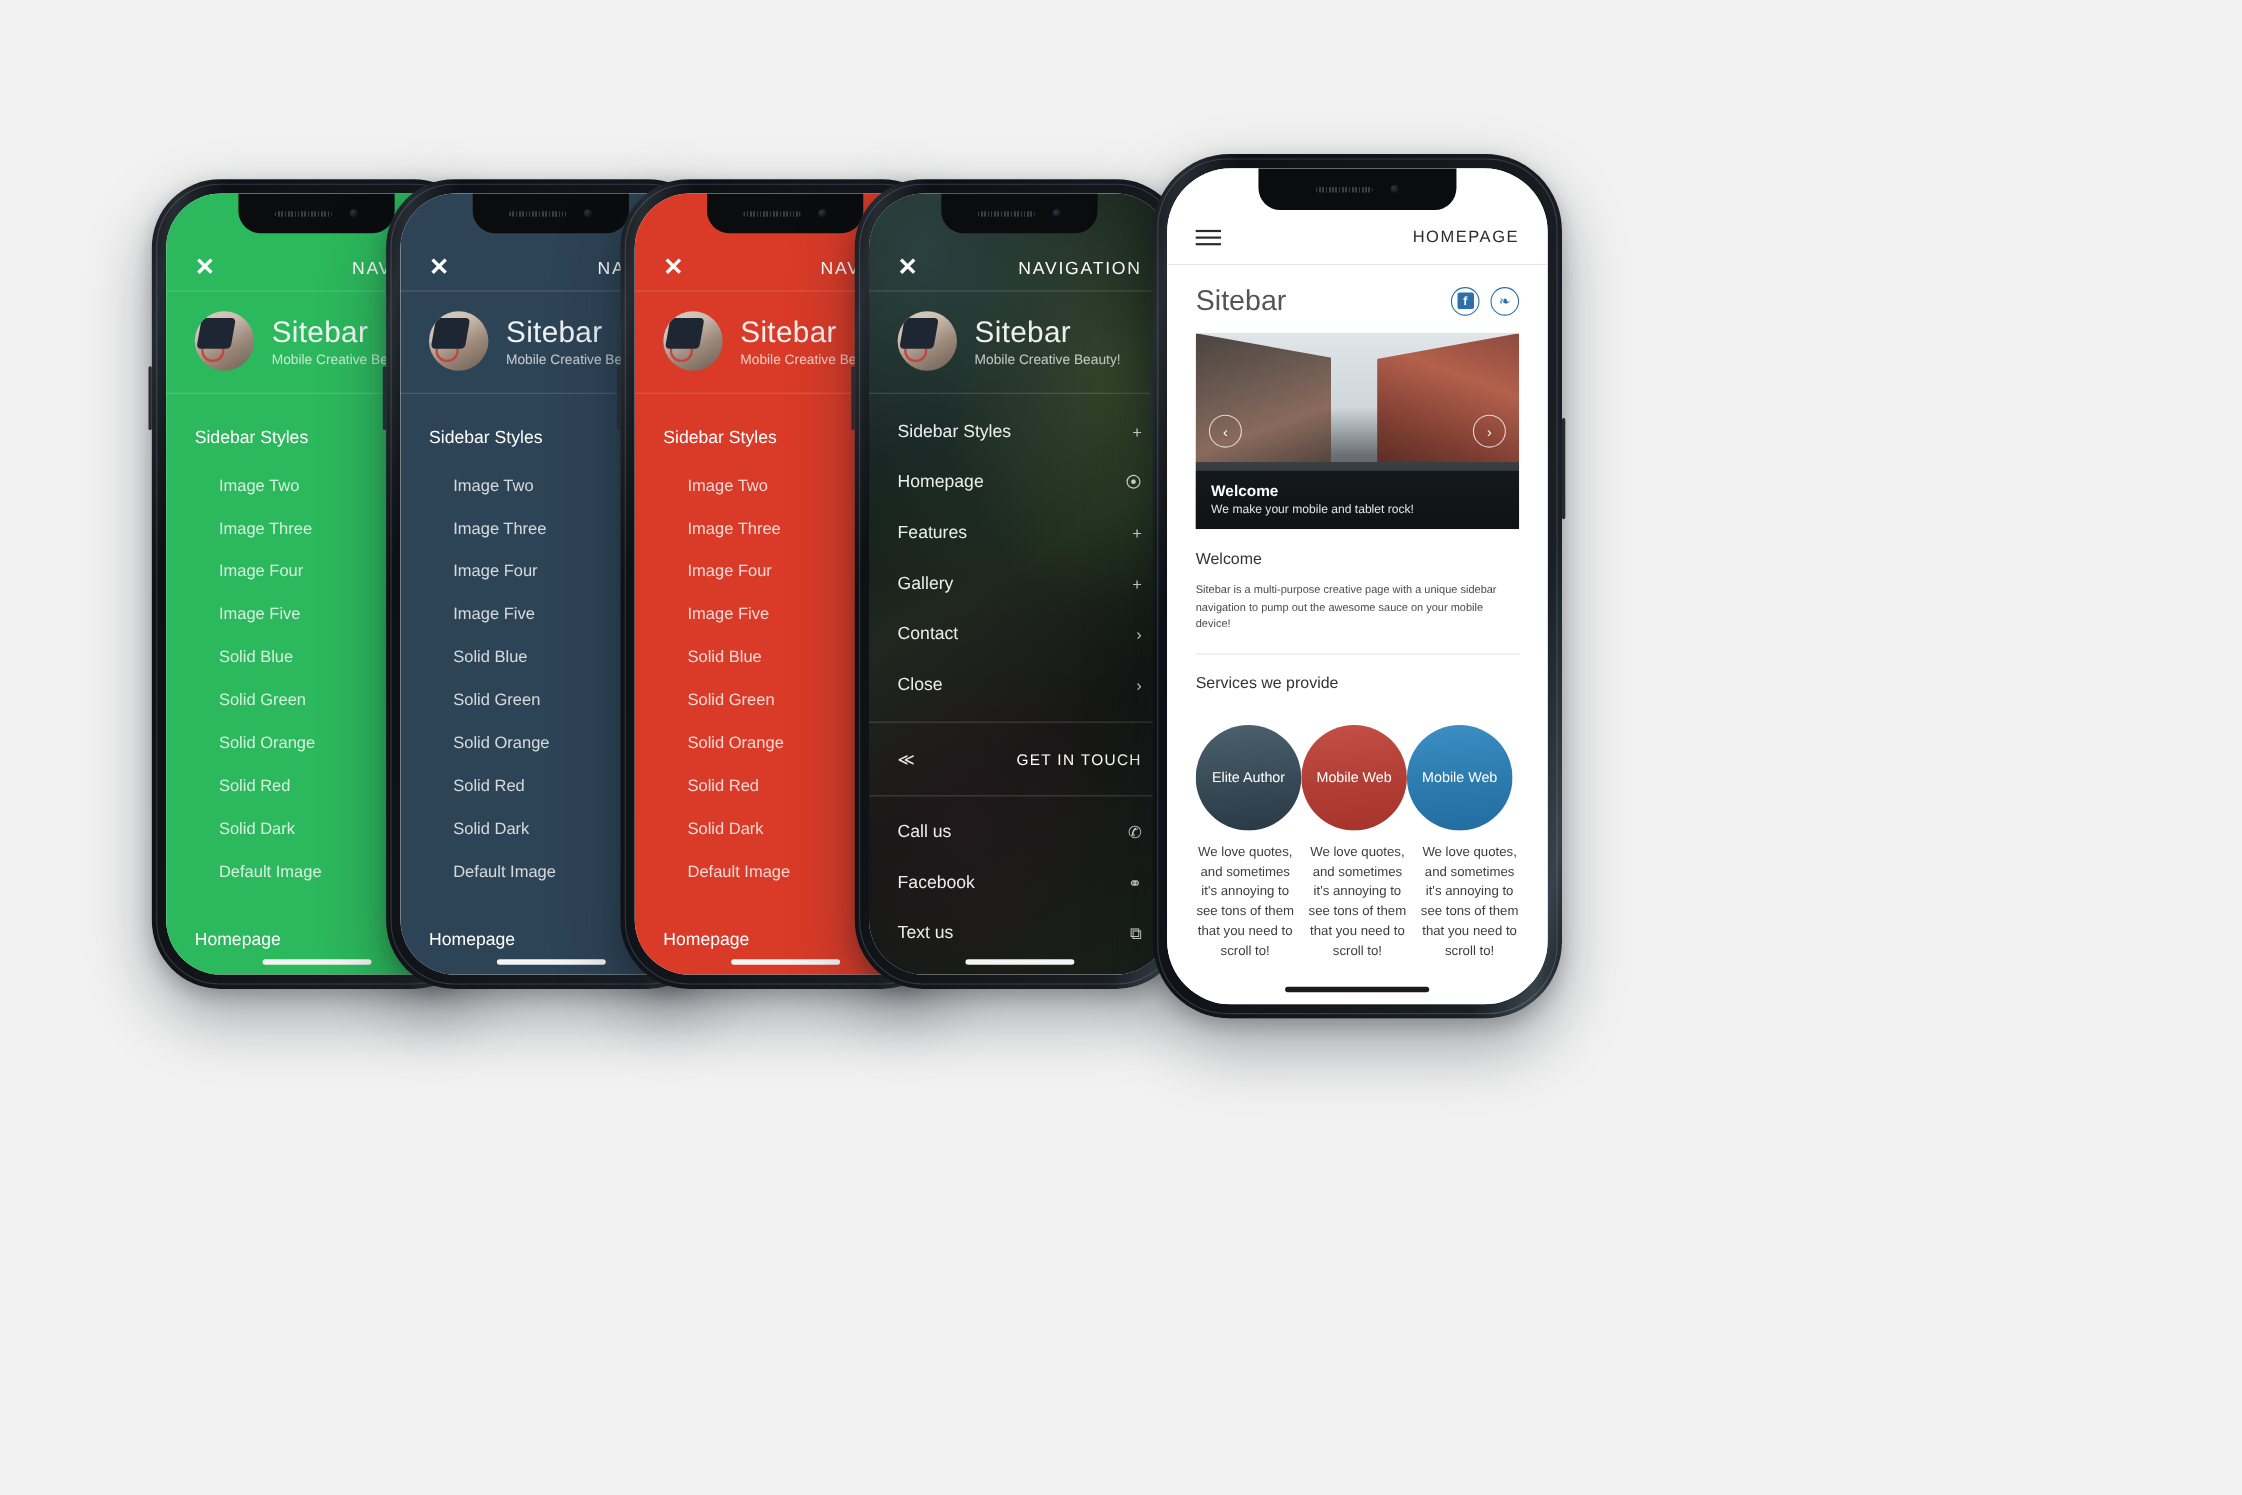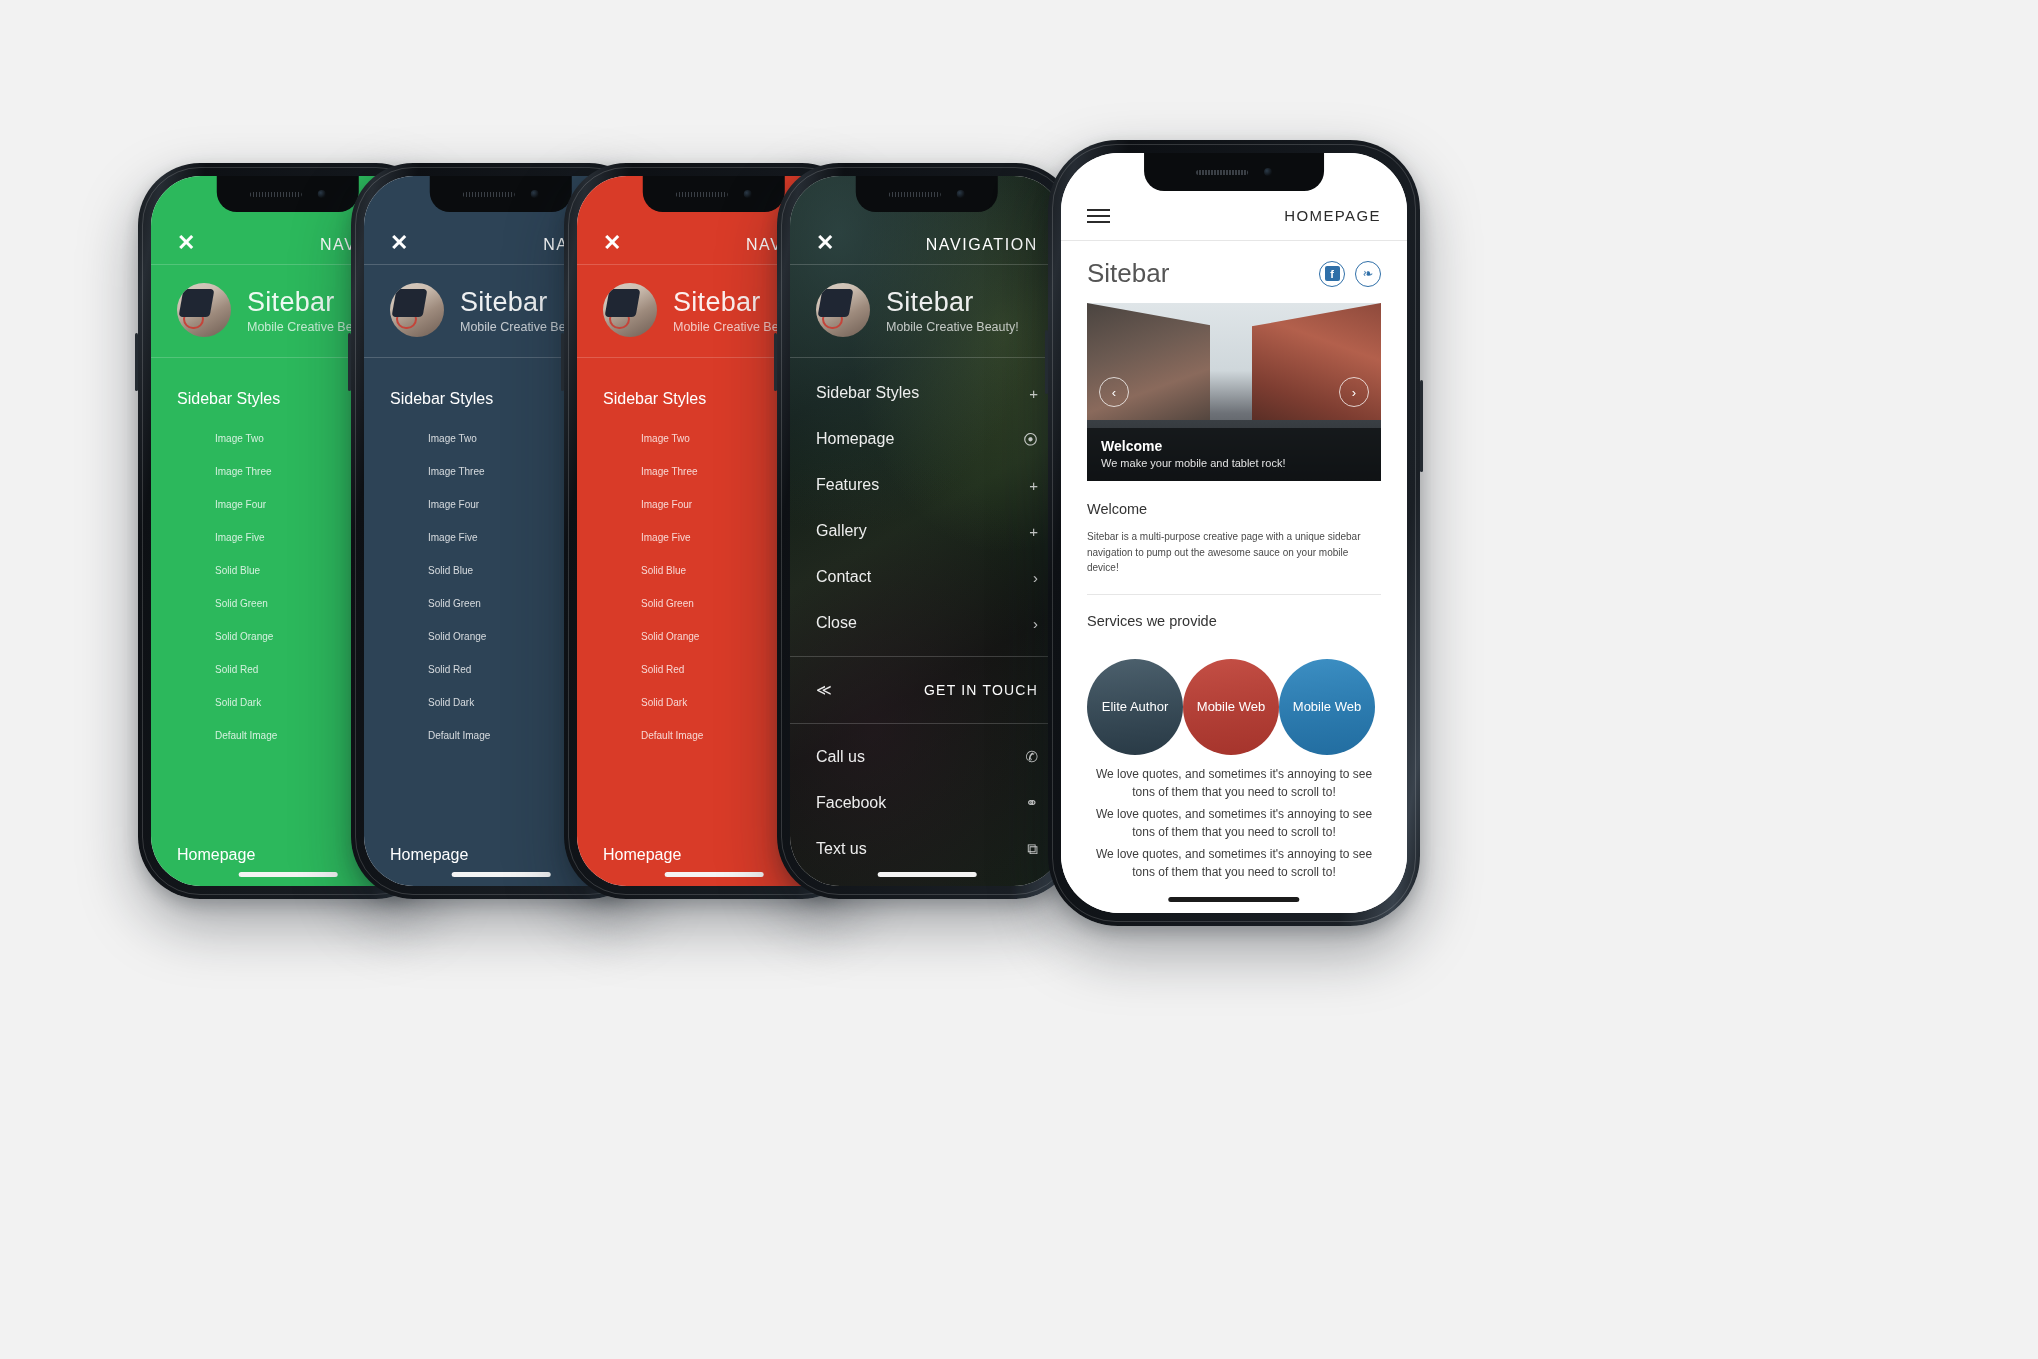--- a/index.html
+++ b/index.html
@@ -76,21 +76,21 @@
   .brand-txt { display: flex; flex-direction: column; gap: 2px; min-width: 0; }
   .brand-name { font-size: 27px; font-weight: 300; letter-spacing: .3px; color: rgba(255,255,255,.92); white-space: nowrap; }
   .brand-sub  { font-size: 12.5px; color: rgba(255,255,255,.72); white-space: nowrap; }
 
   .sb-list { flex: 1; padding-top: 18px; overflow: hidden; }
   .sb-group {
     font-size: 16px; padding: 14px 26px; color: #fff;
     display: flex; align-items: center; justify-content: space-between;
   }
   .sb-item {
-    font-size: 10px; padding: 11px 26px 11px 64px;
+    font-size: 15px; padding: 11px 26px 11px 48px;
     color: rgba(255,255,255,.80);
     display: flex; align-items: center; justify-content: space-between;
   }
   .sb-foot { padding: 12px 26px 22px; font-size: 16px; }
 
   
   .sb-row {
     font-size: 16px; padding: 14px 26px; color: rgba(255,255,255,.92);
     display: flex; align-items: center; justify-content: space-between;
   }
@@ -155,21 +155,21 @@
   .hp-sec.bt { border-top: 1px solid #e6e6e6; margin: 18px 26px 0; padding: 18px 0 0; }
   .hp-h { font-size: 14.5px; color: #333; margin-bottom: 12px; }
   .hp-p { font-size: 10px; line-height: 1.55; color: #4a4a4a; }
 
   .circles { display: flex; justify-content: flex-start; padding: 18px 26px 0; }
   .circ {
     width: 96px; height: 96px; border-radius: 50%;
     display: flex; align-items: center; justify-content: center;
     color: #fff; font-size: 13px; text-align: center;
   }
-  .quotes { display: flex; padding: 10px 22px 0; gap: 4px; flex-direction: column; }
+  .quotes { display: flex; padding: 10px 22px 0; gap: 4px; }
   .quote { flex: 1; font-size: 12px; line-height: 1.5; color: #3d3d3d; text-align: center; }
 </style>
 </head>
 <body>
 
 <div id="stage">
 
   <div class="phone" style="left:138px; top:163px; width:300px; height:736px; z-index:1;">
     <div class="rim"></div>
     <div class="btn-side" style="left:-3px;top:170px;width:3px;height:58px;"></div>

